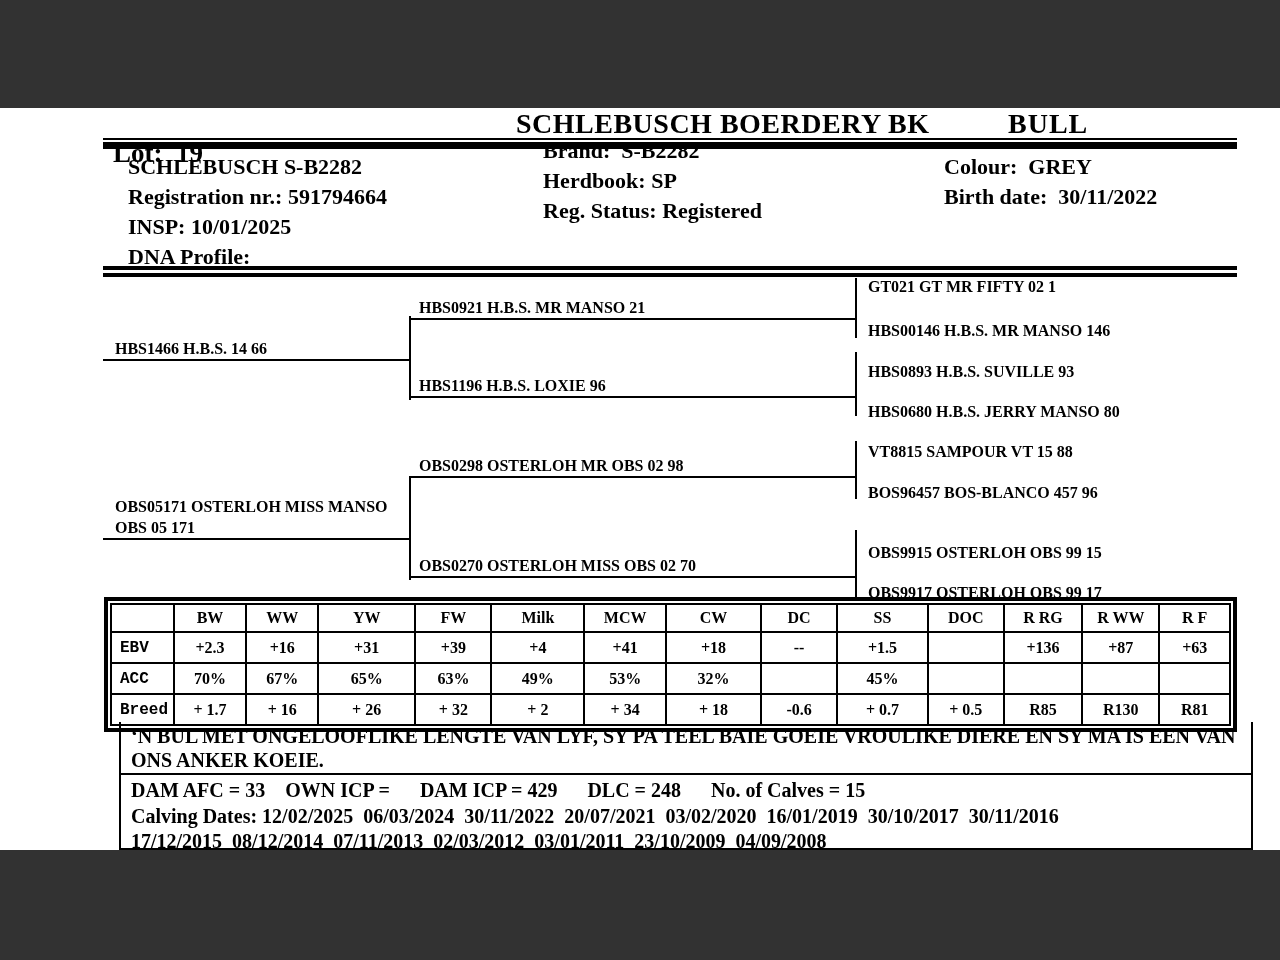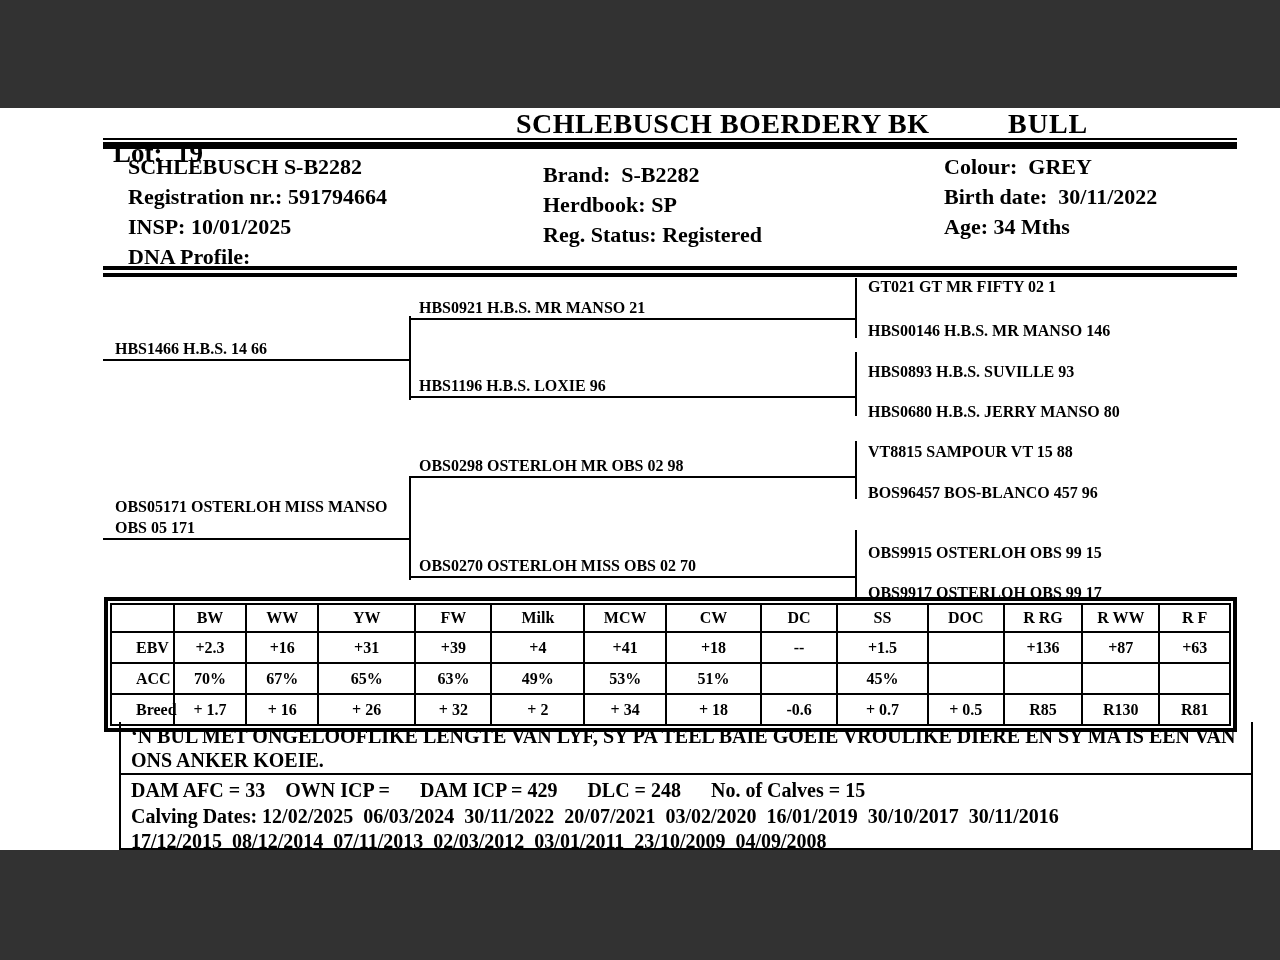--- a/index.html
+++ b/index.html
@@ -15,37 +15,37 @@
   
   .lot{left:113px;top:2px;font-size:27px;margin-top:28px;}
   .farm-title{left:516px;top:0px;font-size:28px;letter-spacing:0.5px;}
   .animal-type{left:1008px;top:0px;font-size:28px;letter-spacing:1px;}
   .rule{background:#000;}
   .rule-thin{left:103px;top:30px;width:1134px;height:2px;}
   .rule-thick{left:103px;top:34px;width:1134px;height:7px;}
   
   .info{font-size:22px;line-height:30px;}
   .info-col1{left:128px;top:44px;}
-  .info-col2{left:543px;top:52px;}
+  .info-col2{left:543px;top:28px;}
   .info-col3{left:944px;top:44px;}
   .dbl-rule-a{left:103px;top:158px;width:1134px;height:4px;}
   .dbl-rule-b{left:103px;top:165px;width:1134px;height:4px;}
   
   .ped{font-size:16px;}
   .gen1{left:103px;width:307px;border-bottom:2px solid #000;display:flex;align-items:flex-end;padding-left:12px;box-sizing:border-box;line-height:21px;}
   .gen2{left:409px;width:448px;border-bottom:2px solid #000;display:flex;align-items:flex-end;padding-left:10px;box-sizing:border-box;line-height:21px;}
   .vline{width:2px;background:#000;}
   .gen3{left:868px;line-height:20px;}
   
   .table-wrap{left:104px;top:489px;width:1133px;border:4px solid #000;padding:2px;box-sizing:border-box;background:#fff;}
   table.ebv{width:100%;border-collapse:collapse;table-layout:fixed;font-weight:bold;font-size:16px;}
   table.ebv th,table.ebv td{border:2px solid #000;text-align:center;padding:0;}
   table.ebv th{height:26px;}
   table.ebv td{height:29px;}
-  table.ebv .rowlabel{text-align:left;padding-left:24px;}
+  table.ebv .rowlabel{text-align:left;padding-left:8px;font-family:Liberation Mono, monospace;}
   
   .bottom-box{left:119px;top:614px;width:1134px;height:128px;border-left:2px solid #000;border-right:2px solid #000;border-bottom:2px solid #000;box-sizing:border-box;}
   .remarks{height:51px;padding:2px 14px 0 10px;font-size:20px;line-height:24px;box-sizing:border-box;}
   .stats{border-top:2px solid #000;padding:3px 10px 0 10px;font-size:20px;line-height:25.5px;}
   .band{position:absolute;left:0;width:1280px;background:#323232;}
   .band-top{top:0;height:108px;}
   .band-bottom{top:850px;height:110px;}
 </style>
 </head>
 <body>
@@ -67,21 +67,20 @@
     <div>DNA Profile:</div>
   </div>
   <div class="abs info info-col2">
     <div class="pre">Brand:  S-B2282</div>
     <div>Herdbook: SP</div>
     <div>Reg. Status: Registered</div>
   </div>
   <div class="abs info info-col3">
     <div class="pre">Colour:  GREY</div>
     <div class="pre">Birth date:  30/11/2022</div>
-    <div>Age: 34 Mths</div>
   </div>
   <div class="abs rule dbl-rule-a"></div>
   <div class="abs rule dbl-rule-b"></div>
 
   <div class="abs ped gen1" style="top:227px;height:26px;">HBS1466 H.B.S. 14 66</div>
   <div class="abs ped gen1" style="top:384px;height:48px;">OBS05171 OSTERLOH MISS MANSO OBS 05 171</div>
 
   <div class="abs ped gen2" style="top:188px;height:24px;">HBS0921 H.B.S. MR MANSO 21</div>
   <div class="abs ped gen2" style="top:266px;height:24px;">HBS1196 H.B.S. LOXIE 96</div>
   <div class="abs ped gen2" style="top:346px;height:24px;">OBS0298 OSTERLOH MR OBS 02 98</div>
@@ -158,21 +157,21 @@
             <td>+63</td>
           </tr>
           <tr>
             <td class="rowlabel">ACC</td>
             <td>70%</td>
             <td>67%</td>
             <td>65%</td>
             <td>63%</td>
             <td>49%</td>
             <td>53%</td>
-            <td>51%</td>
+            <td>32%</td>
             <td></td>
             <td>45%</td>
             <td></td>
             <td></td>
             <td></td>
             <td></td>
           </tr>
           <tr>
             <td class="rowlabel">Breed</td>
             <td>+ 1.7</td>

